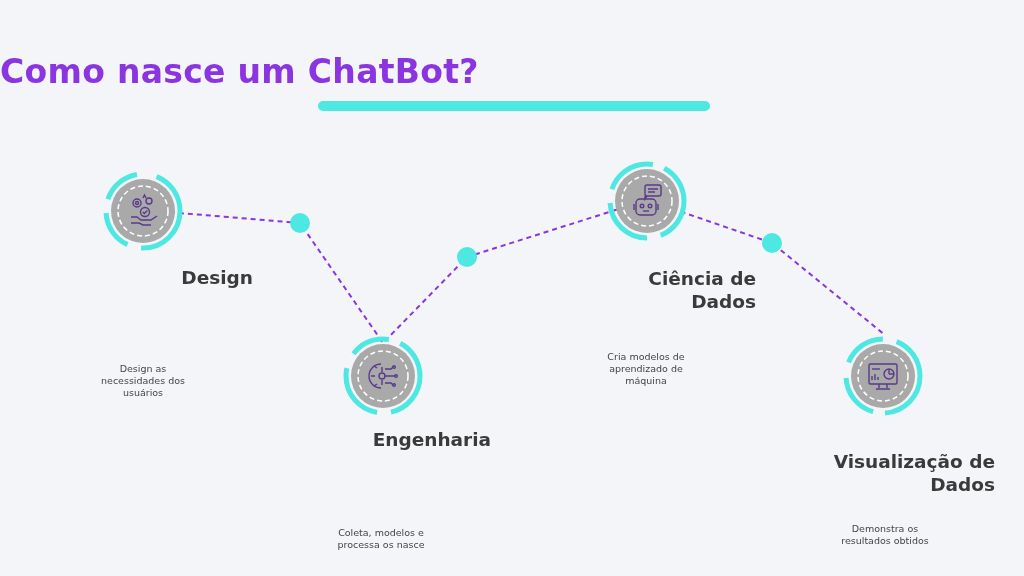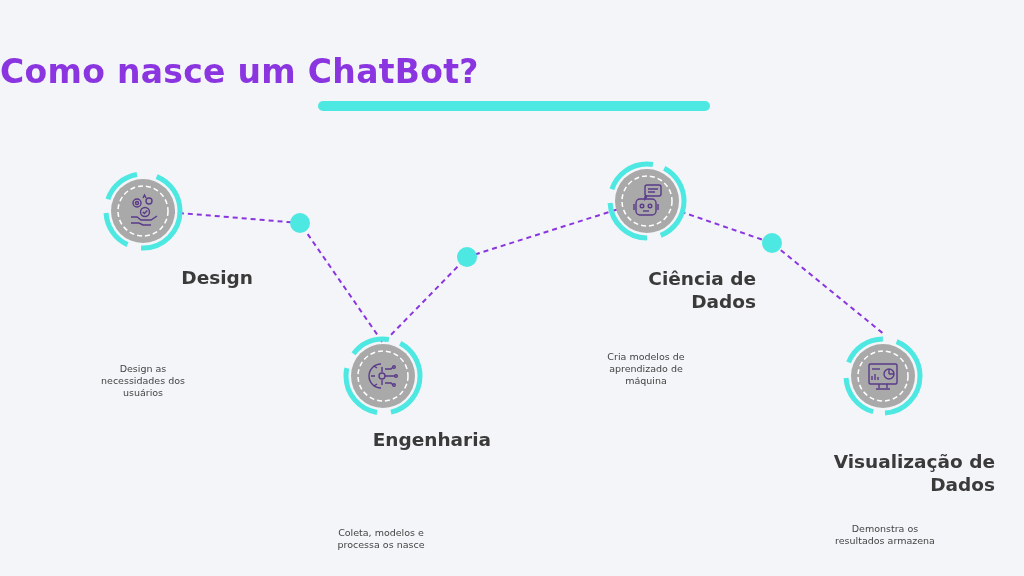--- a/index.html
+++ b/index.html
@@ -150,14 +150,14 @@
   <span class="line2">aprendizado de</span>
   <span class="line1">máquina</span>
 </div>
 
 <div class="label" style="left:775px; top:450px;">
   <span class="line1">Visualização de</span>
   <span class="line2">Dados</span>
 </div>
 <div class="desc" style="left:795px; top:480px;">
   <span class="line1">Demonstra os</span>
-  <span class="line2">resultados armazena</span>
+  <span class="line2">resultados obtidos</span>
 </div>
 
 </body></html>

